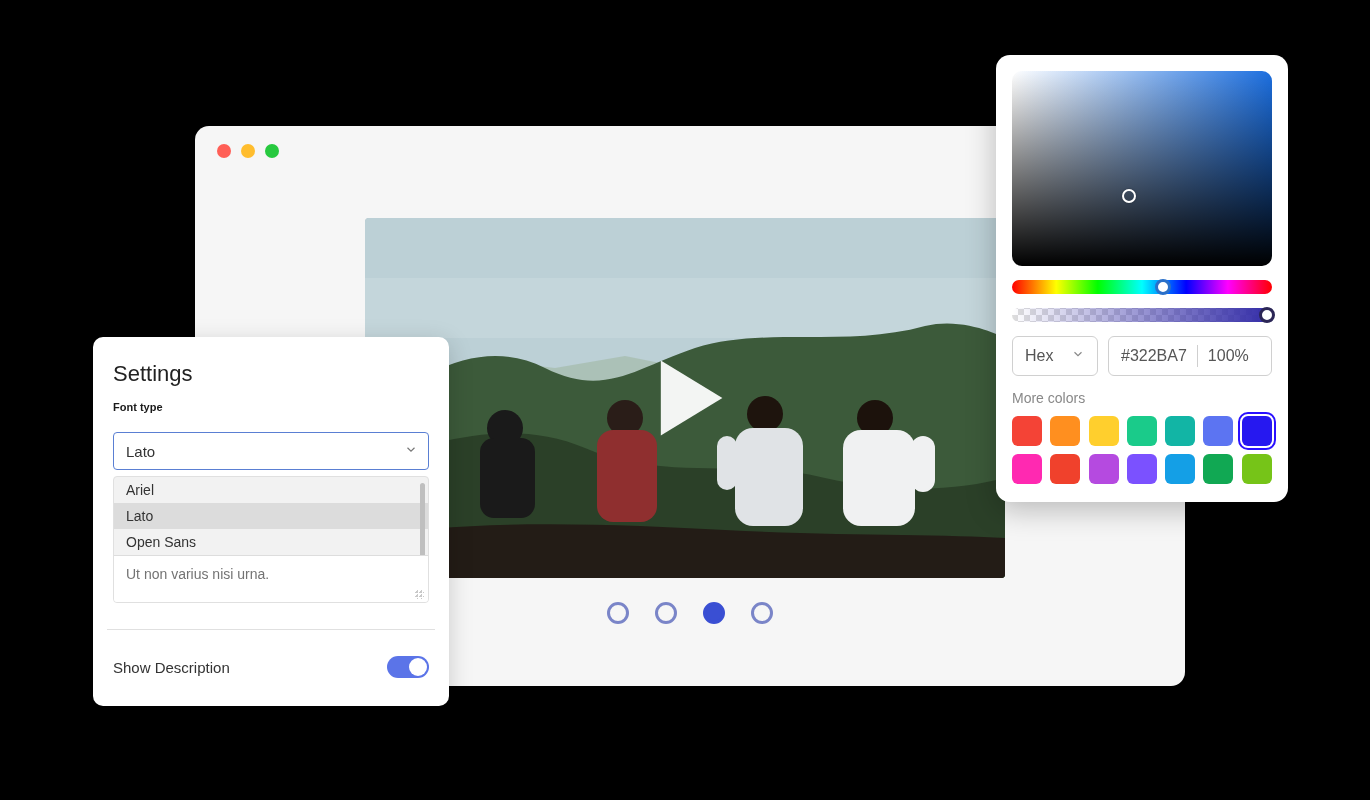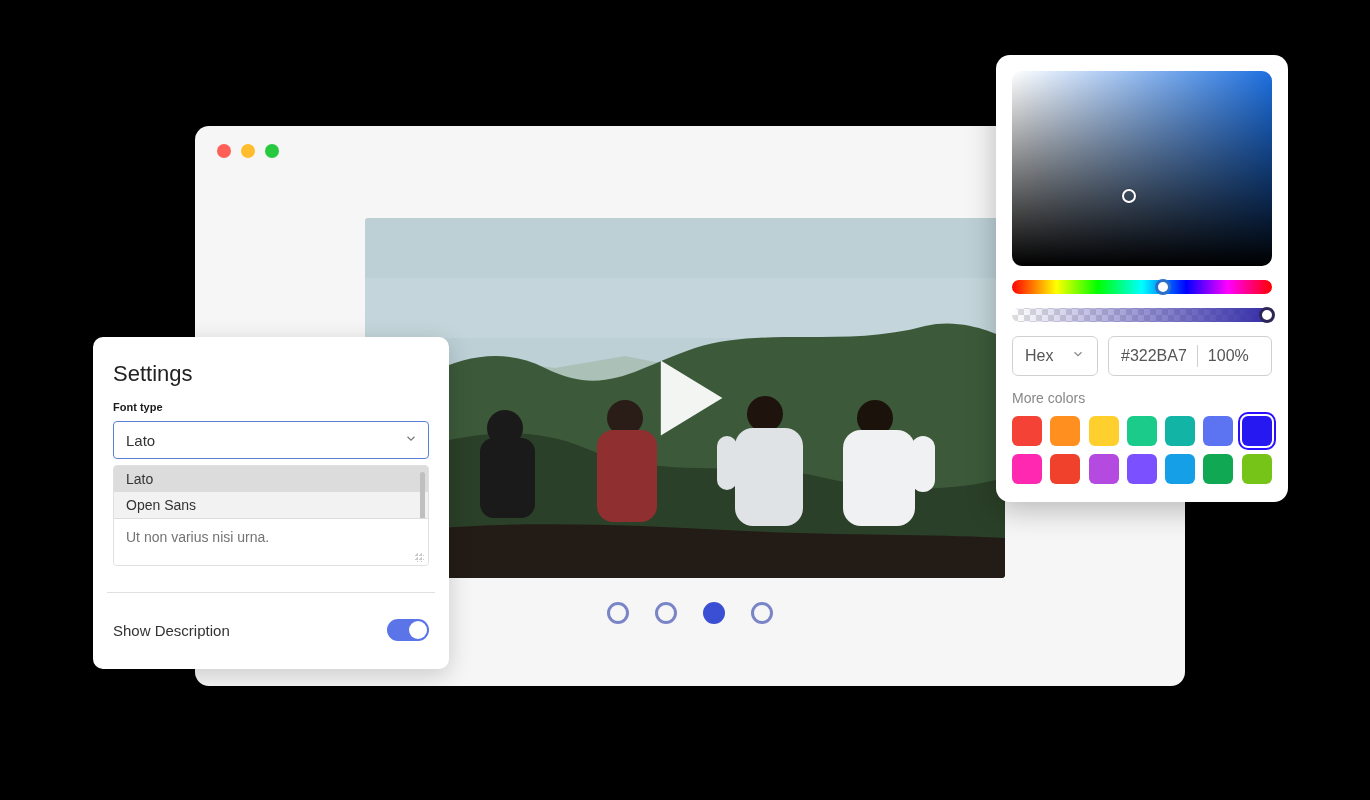--- a/index.html
+++ b/index.html
@@ -93,21 +93,21 @@
   .settings-title {
     font-size: 22px;
     font-weight: 500;
     color: #222;
     margin-bottom: 14px;
   }
   .field-label {
     font-size: 11px;
     font-weight: 700;
     color: #1a1a1a;
-    margin-bottom: 8px;
+    margin-bottom: 19px;
   }
   .select-box {
     position: relative;
     width: 100%;
     height: 38px;
     border: 1px solid #5a7fd3;
     border-radius: 4px;
     display: flex;
     align-items: center;
     padding: 0 12px;
@@ -360,20 +360,21 @@
     <span>Lato</span>
     <span class="select-chevron">
       <svg width="14" height="14" viewBox="0 0 24 24" fill="none" stroke="currentColor" stroke-width="2">
           <polyline points="6 9 12 15 18 9"></polyline>
         </svg>
     </span>
   </div>
 
   <div class="dropdown">
     <div class="dropdown-scroll"></div>
+    <div class="dropdown-item">Ariel</div>
     <div class="dropdown-item selected">Lato</div>
     <div class="dropdown-item">Open Sans</div>
     <div class="dropdown-textarea">
       <span>Ut non varius nisi urna.</span>
       <div class="resize-grip"></div>
     </div>
   </div>
 
   <div class="divider"></div>
 

